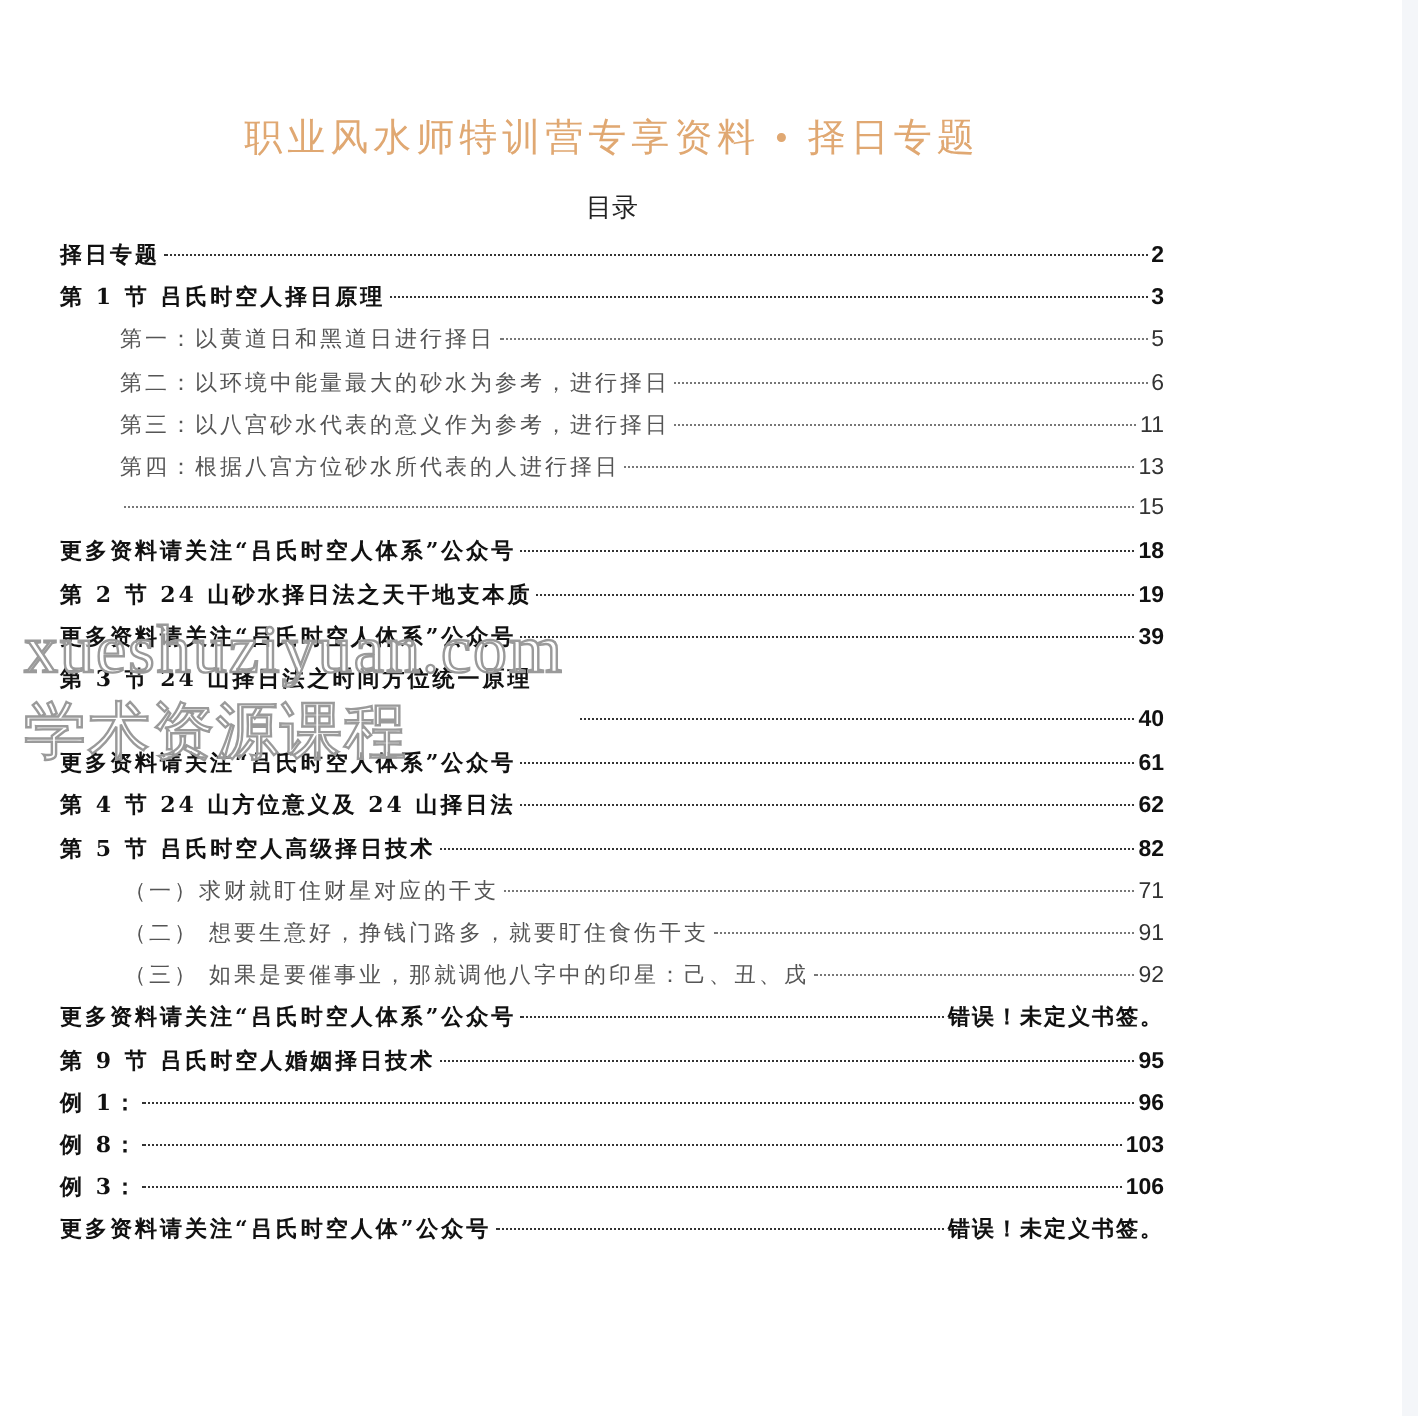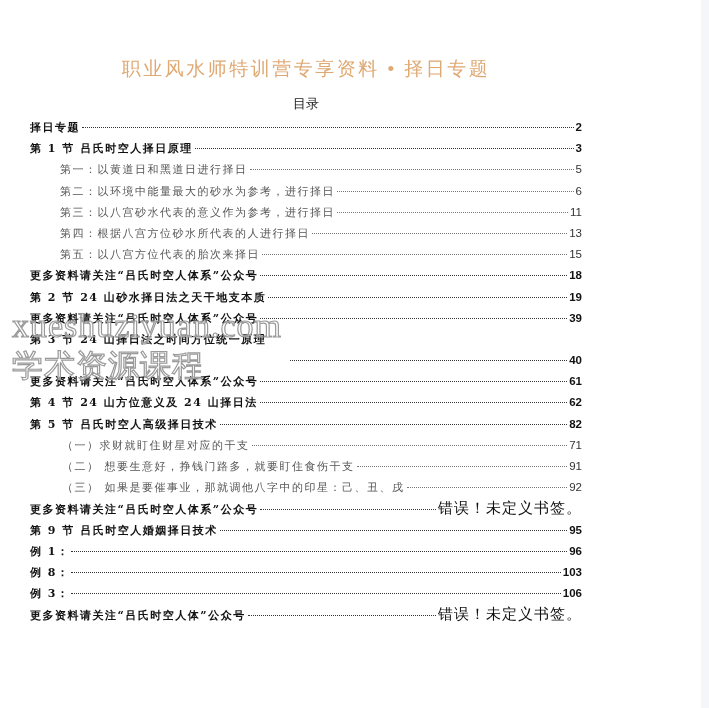--- a/index.html
+++ b/index.html
@@ -22,21 +22,21 @@
       width: 8px;
       height: 708px;
       background: #f4f6f9;
     }
     .page-title {
       position: absolute;
       left: 0;
       width: 612px;
       top: 56px;
       text-align: center;
-      font-family: Liberation Sans, sans-serif;
+      font-family: Liberation Serif, serif;
       font-size: 19px;
       letter-spacing: 2.5px;
       color: #e0a872;
     }
     .toc-heading {
       position: absolute;
       left: 0;
       width: 612px;
       top: 95px;
       text-align: center;
@@ -113,22 +113,22 @@
       font-weight: bold;
       font-size: 11.5px;
       color: #111;
     }
     .toc-row.light .page {
       font-weight: normal;
       color: #333;
     }
     .toc-row .err {
       font-family: "DejaVu Sans", sans-serif;
-      font-weight: normal;
-      font-size: 15px;
+      font-weight: bold;
+      font-size: 11px;
       letter-spacing: 1px;
     }
     .toc-row.split-b {
       padding-left: 258px;
     }
   </style>
 </head>
 <body>
 
 <div class="right-strip"></div>
@@ -168,21 +168,20 @@
     <span class="page">11</span>
   </div>
 
   <div class="toc-row light">
     <span class="label">第四：根据八宫方位砂水所代表的人进行择日</span>
     <span class="dots"></span>
     <span class="page">13</span>
   </div>
 
   <div class="toc-row light">
-    <span class="label">第五：以八宫方位代表的胎次来择日</span>
     <span class="dots"></span>
     <span class="page">15</span>
   </div>
 
   <div class="toc-row bold">
     <span class="label">更多资料请关注“吕氏时空人体系”公众号</span>
     <span class="dots"></span>
     <span class="page">18</span>
   </div>
 

